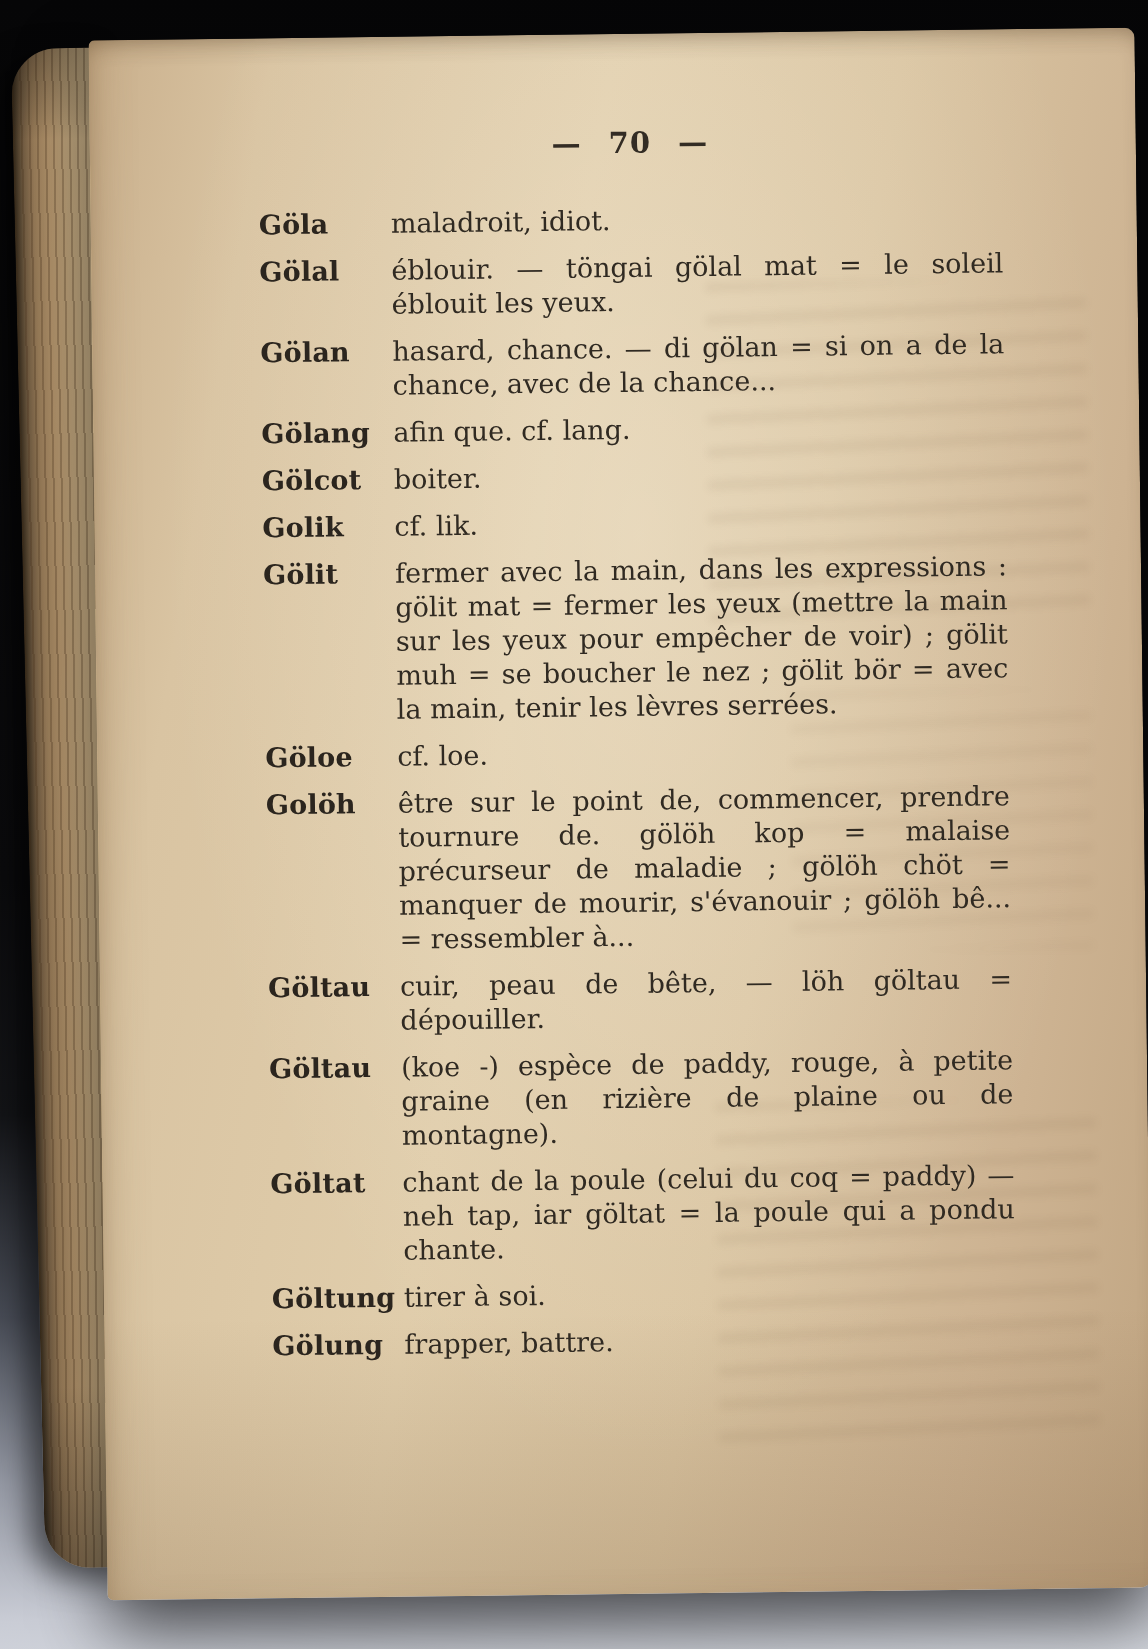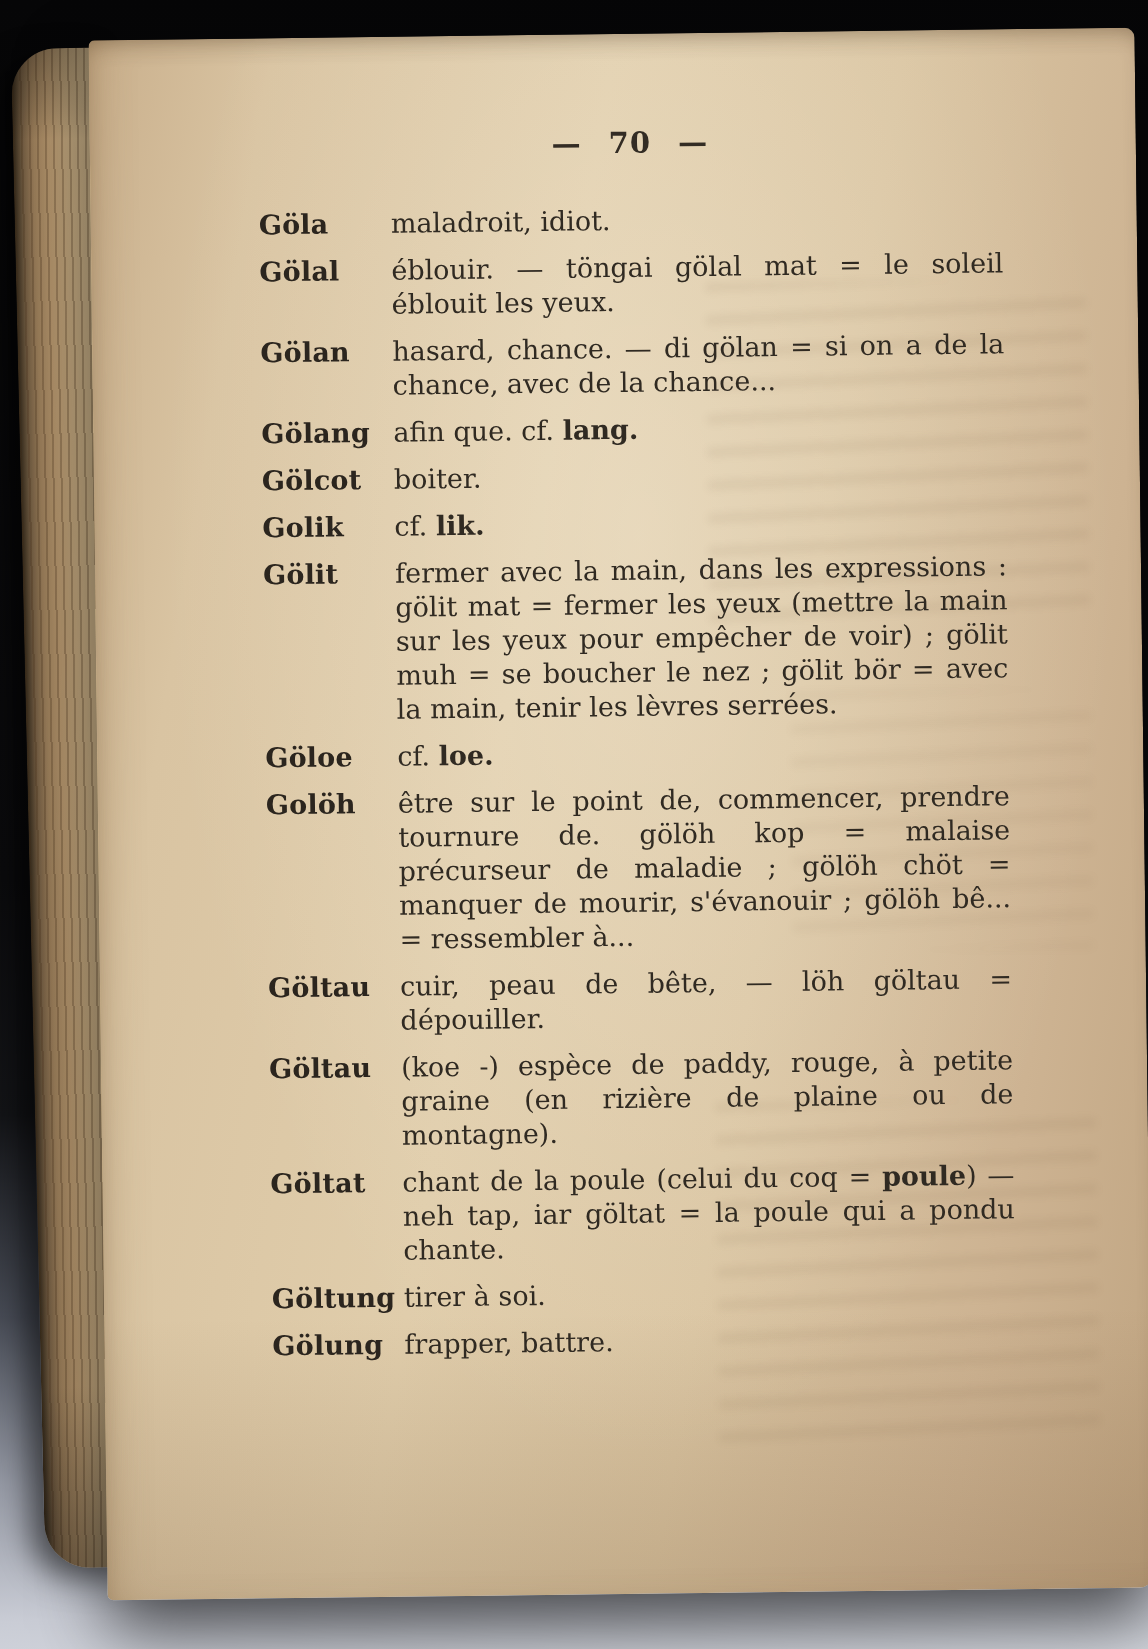--- a/index.html
+++ b/index.html
@@ -103,21 +103,21 @@
     letter-spacing: 0.2px;
     color: #2b251e;
   }
   .def {
     flex: 1 1 auto;
     font-size: 27px;
     line-height: 34px;
     text-align: justify;
     color: #302a22;
   }
-  .def .b { font-weight: bold; }
+  .def .b { font-weight: normal; }
 </style>
 </head>
 <body>
 
 <div class="edge-stack"></div>
 
 <div class="page">
   <div class="ghost g1"></div>
   <div class="ghost g2"></div>
   <div class="ghost g3"></div>
@@ -165,21 +165,21 @@
         <div class="entry">
           <div class="term">Göltau</div>
           <div class="def"><span>cuir, peau de bête, — löh göltau = dépouiller.</span></div>
         </div>
         <div class="entry">
           <div class="term">Göltau</div>
           <div class="def"><span>(koe -) espèce de paddy, rouge, à petite graine (en rizière de plaine ou de montagne).</span></div>
         </div>
         <div class="entry">
           <div class="term">Göltat</div>
-          <div class="def"><span>chant de la poule (celui du coq = </span><span class="b">poule</span><span>) — neh tap, iar göltat = la poule qui a pondu chante.</span></div>
+          <div class="def"><span>chant de la poule (celui du coq = </span><span class="b">paddy</span><span>) — neh tap, iar göltat = la poule qui a pondu chante.</span></div>
         </div>
         <div class="entry">
           <div class="term">Göltung</div>
           <div class="def"><span>tirer à soi.</span></div>
         </div>
         <div class="entry">
           <div class="term">Gölung</div>
           <div class="def"><span>frapper, battre.</span></div>
         </div>
       </div>

